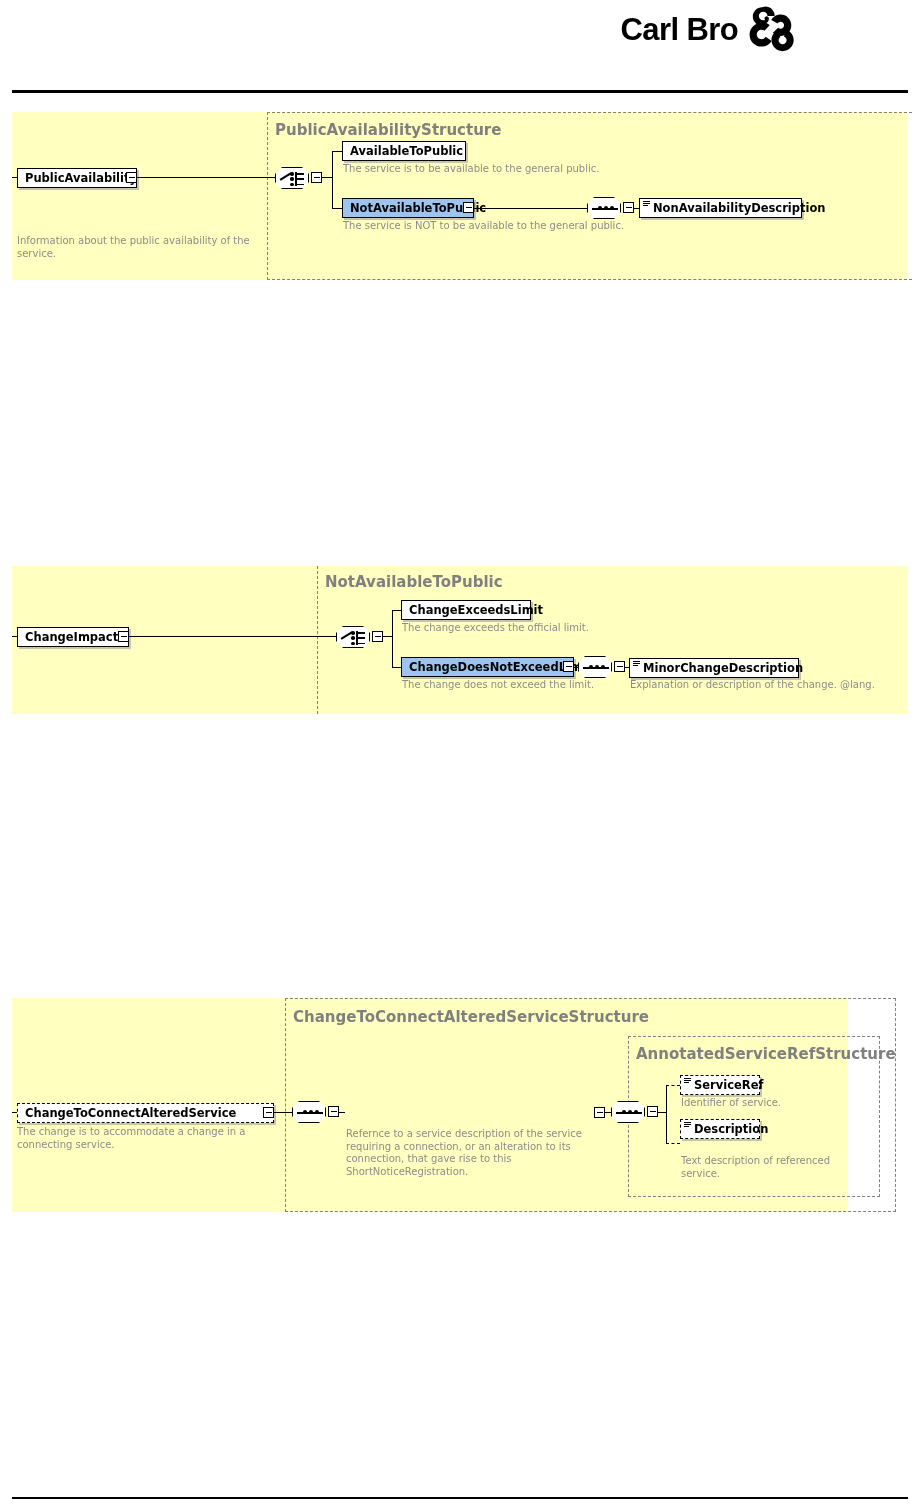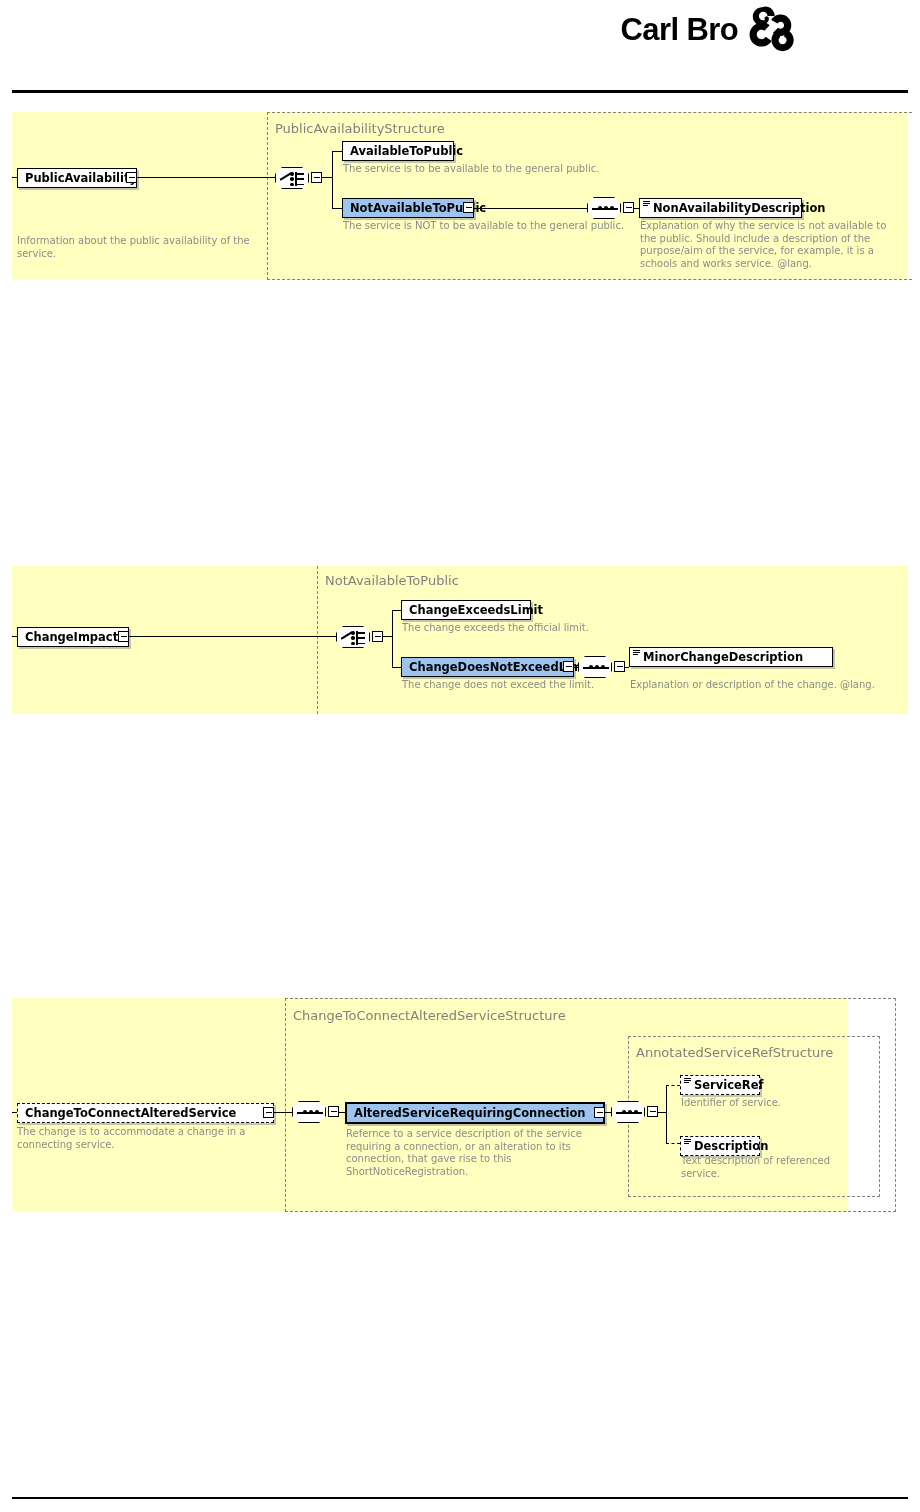--- a/index.html
+++ b/index.html
@@ -62,22 +62,22 @@
   }
   .structure-box.open-right { border-right: none; }
   .structure-box.edge-only {
     border-top: none;
     border-bottom: none;
     border-right: none;
   }
   .structure-label {
     position: absolute;
     font-family: "DejaVu Sans", sans-serif;
-    font-size: 13px;
-    font-weight: normal;
+    font-size: 15px;
+    font-weight: bold;
     color: #808080;
     white-space: nowrap;
   }
 
   
   .node {
     position: absolute;
     box-sizing: border-box;
     background: #ffffff;
     border: 1px solid #000000;
@@ -260,21 +260,21 @@
       <div class="carm a2"></div>
       <div class="carm a3"></div>
   </div>
   <div class="expander" style="left:299px; top:60px;"></div>
 
   <div class="line-h" style="left:310px; top:65px; width:10px;"></div>
   <div class="line-v" style="left:320px; top:39px; height:57px;"></div>
   <div class="line-h" style="left:320px; top:39px; width:10px;"></div>
   <div class="line-h" style="left:320px; top:96px; width:10px;"></div>
 
-  <div class="node" style="left:330px; top:29px; width:112px;">
+  <div class="node" style="left:330px; top:29px; width:124px;">
     <span>AvailableToPublic</span>
   </div>
   <div class="annot" style="left:331px; top:51px; width:310px;">The service is to be available to the general public.</div>
 
   <div class="node blue" style="left:330px; top:86px; width:132px;">
     <span>NotAvailableToPublic</span>
   </div>
   <div class="expander" style="left:451px; top:90px;"></div>
   <div class="annot" style="left:331px; top:108px; width:310px;">The service is NOT to be available to the general public.</div>
 
@@ -290,21 +290,20 @@
   <div class="line-h" style="left:622px; top:96px; width:5px;"></div>
 
   <div class="node attr" style="left:627px; top:86px; width:163px;">
     <span class="attr-icon">
         <i></i>
         <i></i>
         <i></i>
       </span>
     <span>NonAvailabilityDescription</span>
   </div>
-  <div class="annot" style="left:628px; top:108px; width:258px;">Explanation of why the service is not available to the public. Should include a description of the purpose/aim of the service, for example, it is a schools and works service. @lang.</div>
 </div>
 
 <div class="diagram" id="diagram-2" style="left:12px; top:566px; width:896px; height:148px;">
 
   <div class="structure-box edge-only" style="left:305px; top:0px; width:591px; height:148px;"></div>
   <div class="structure-label" style="left:313px; top:7px;">NotAvailableToPublic</div>
 
   <div class="stub" style="left:0px; top:70px;"></div>
   <div class="node" style="left:5px; top:61px; width:112px;">
     <span>ChangeImpact</span>
@@ -345,21 +344,21 @@
 
   <div class="connector" style="left:566px; top:90px;">
     <div class="seq-line"></div>
     <div class="dot d1"></div>
       <div class="dot d2"></div>
       <div class="dot d3"></div>
   </div>
   <div class="expander" style="left:602px; top:95px;"></div>
   <div class="line-h" style="left:613px; top:101px; width:4px;"></div>
 
-  <div class="node attr" style="left:617px; top:81px; width:204px;">
+  <div class="node attr" style="left:617px; top:92px; width:170px;">
     <span class="attr-icon">
         <i></i>
         <i></i>
         <i></i>
       </span>
     <span>MinorChangeDescription</span>
   </div>
   <div class="annot" style="left:618px; top:113px; width:278px;">Explanation or description of the change. @lang.</div>
 </div>
 
@@ -382,23 +381,20 @@
 
   <div class="connector" style="left:280px; top:103px;">
     <div class="seq-line"></div>
     <div class="dot d1"></div>
       <div class="dot d2"></div>
       <div class="dot d3"></div>
   </div>
   <div class="expander" style="left:316px; top:108px;"></div>
   <div class="line-h" style="left:327px; top:114px; width:6px;"></div>
 
-  <div class="node blue" style="left:333px; top:104px; width:260px; height:22px; border-width:2px;">
-    <span>AlteredServiceRequiringConnection</span>
-  </div>
   <div class="expander" style="left:582px; top:109px;"></div>
   <div class="annot" style="left:334px; top:130px; width:245px;">Refernce to a service description of the service requiring a connection, or an alteration to its connection, that gave rise to this ShortNoticeRegistration.</div>
 
   <div class="line-h" style="left:593px; top:114px; width:6px;"></div>
 
   <div class="connector" style="left:599px; top:103px;">
     <div class="seq-line"></div>
     <div class="dot d1"></div>
       <div class="dot d2"></div>
       <div class="dot d3"></div>
@@ -413,21 +409,21 @@
   <div class="node dashed attr" style="left:668px; top:77px; width:80px;">
     <span class="attr-icon">
         <i></i>
         <i></i>
         <i></i>
       </span>
     <span>ServiceRef</span>
   </div>
   <div class="annot" style="left:669px; top:99px; width:180px;">Identifier of service.</div>
 
-  <div class="node dashed attr" style="left:668px; top:138px; width:80px;">
+  <div class="node dashed attr" style="left:668px; top:121px; width:80px;">
     <span class="attr-icon">
         <i></i>
         <i></i>
         <i></i>
       </span>
     <span>Description</span>
   </div>
   <div class="annot" style="left:669px; top:157px; width:170px;">Text description of referenced service.</div>
 </div>
 

